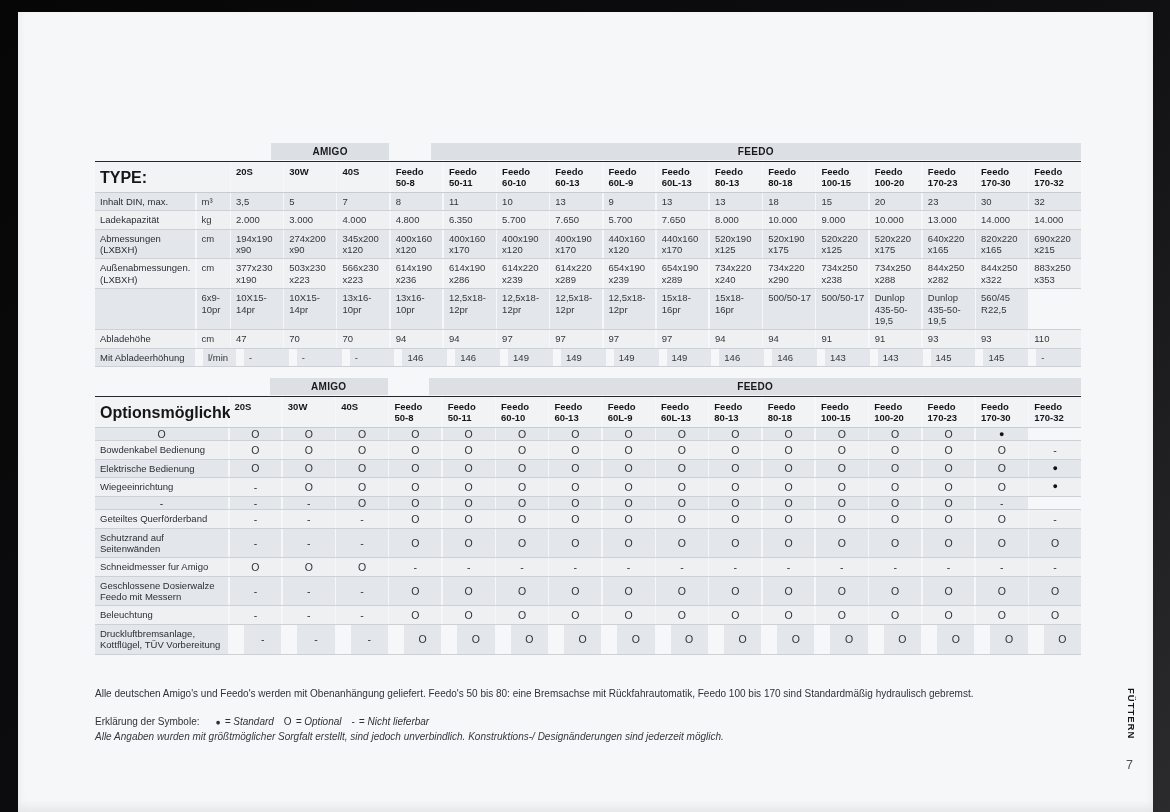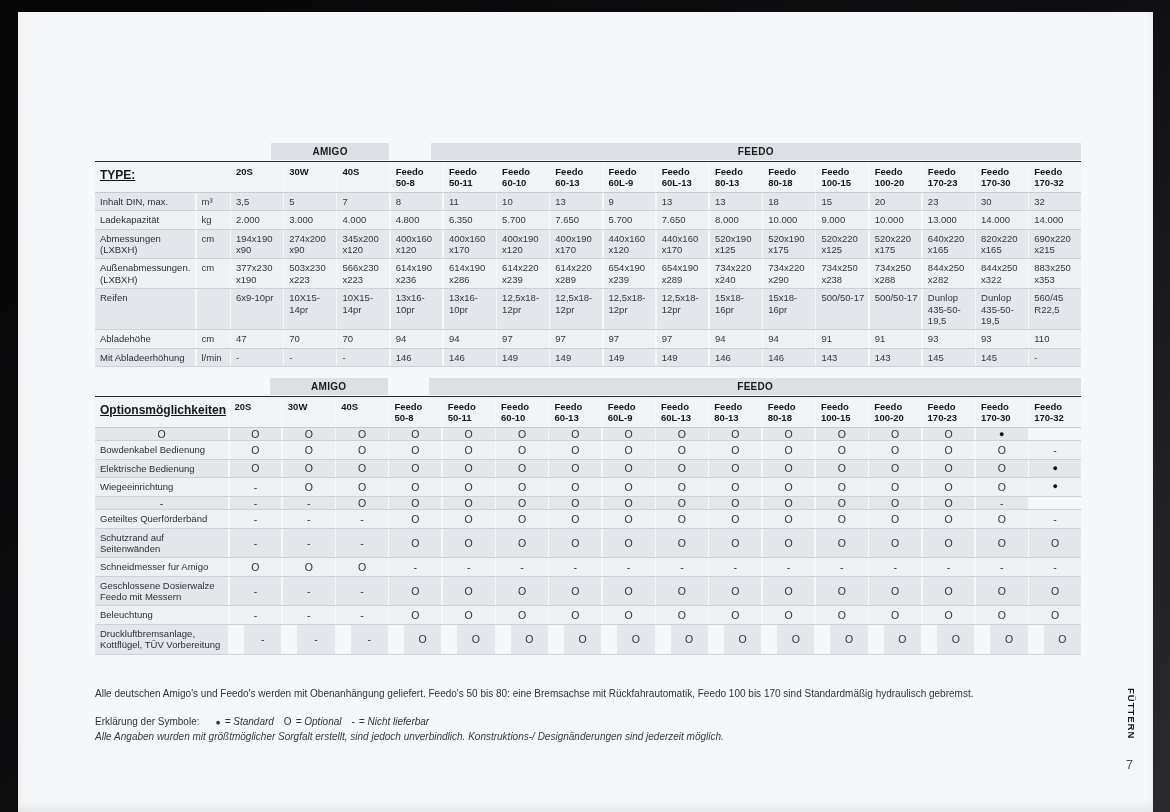--- a/index.html
+++ b/index.html
@@ -27,21 +27,21 @@
   .cell { font-size:9.5px; line-height:1.2; color:#2b2f34; }
   .group-row { margin-bottom:1px; }
   .group-row .cell {
     background:var(--group-bg); min-height:17px;
     display:flex; align-items:center; justify-content:center;
     font-weight:700; font-size:10px; letter-spacing:0.3px; color:#17191c;margin-left:40px;
   }
   .group-row .spacer { background:transparent; }
   .header-row { border-top:1.5px solid #25282c; border-bottom:1px solid #c7ccd1; }
   .header-row .cell { background:var(--hdr-bg); min-height:26px; padding:4px 2px 3px 5px; font-weight:700; color:#141618; }
-  .header-row .corner-cell { font-size:12px; padding-top:6px;text-decoration:underline; }
+  .header-row .corner-cell { font-size:16px; padding-top:6px; }
   .data-row { border-bottom:1px solid #ccd1d6; }
   .data-row .cell { padding:3px 2px 3px 5px; }
   .r-dark  .cell { background:var(--row-dark); }
   .r-light .cell { background:var(--row-light); }
   .label-cell { color:#2b2f34; }
   .unit-cell { color:#33373c; }
   .value-cell { color:#33373c; }
   .sym { display:flex; align-items:center; justify-content:center; padding:0 !important; font-size:10.5px; color:#2f3338; }
   .sym-std { font-size:9px; color:#101214; }
   
@@ -370,21 +370,20 @@
         <div class="cell value-cell">
           <div>844x250</div>
           <div>x322</div>
         </div>
         <div class="cell value-cell">
           <div>883x250</div>
           <div>x353</div>
         </div>
       </div>
       <div class="trow data-row r-dark" style="grid-template-columns: 100px 33px repeat(16, 1fr);">
-        <div class="cell label-cell">Reifen</div>
         <div class="cell unit-cell"></div>
         <div class="cell value-cell">
           <div>6x9-10pr</div>
         </div>
         <div class="cell value-cell">
           <div>10X15-14pr</div>
         </div>
         <div class="cell value-cell">
           <div>10X15-14pr</div>
         </div>
@@ -482,21 +481,21 @@
         <div class="cell value-cell">
           <div>93</div>
         </div>
         <div class="cell value-cell">
           <div>93</div>
         </div>
         <div class="cell value-cell">
           <div>110</div>
         </div>
       </div>
-      <div class="trow data-row r-dark" style="grid-template-columns: 100px 33px repeat(16, 1fr);">
+      <div class="trow data-row r-dark" style="grid-template-columns: 100px 33px repeat(16, 1fr); gap: 8px;">
         <div class="cell label-cell">Mit Abladeerhöhung</div>
         <div class="cell unit-cell">l/min</div>
         <div class="cell value-cell">
           <div>-</div>
         </div>
         <div class="cell value-cell">
           <div>-</div>
         </div>
         <div class="cell value-cell">
           <div>-</div>

